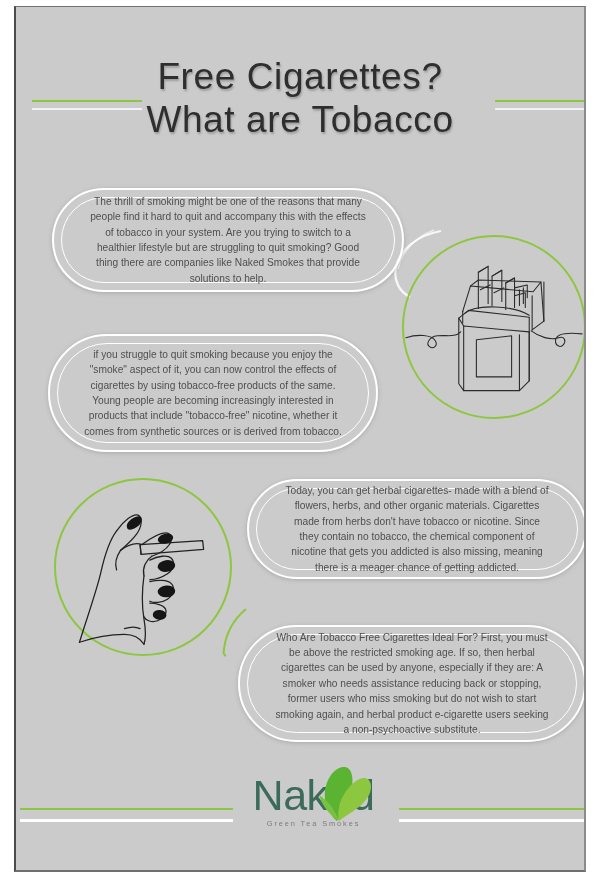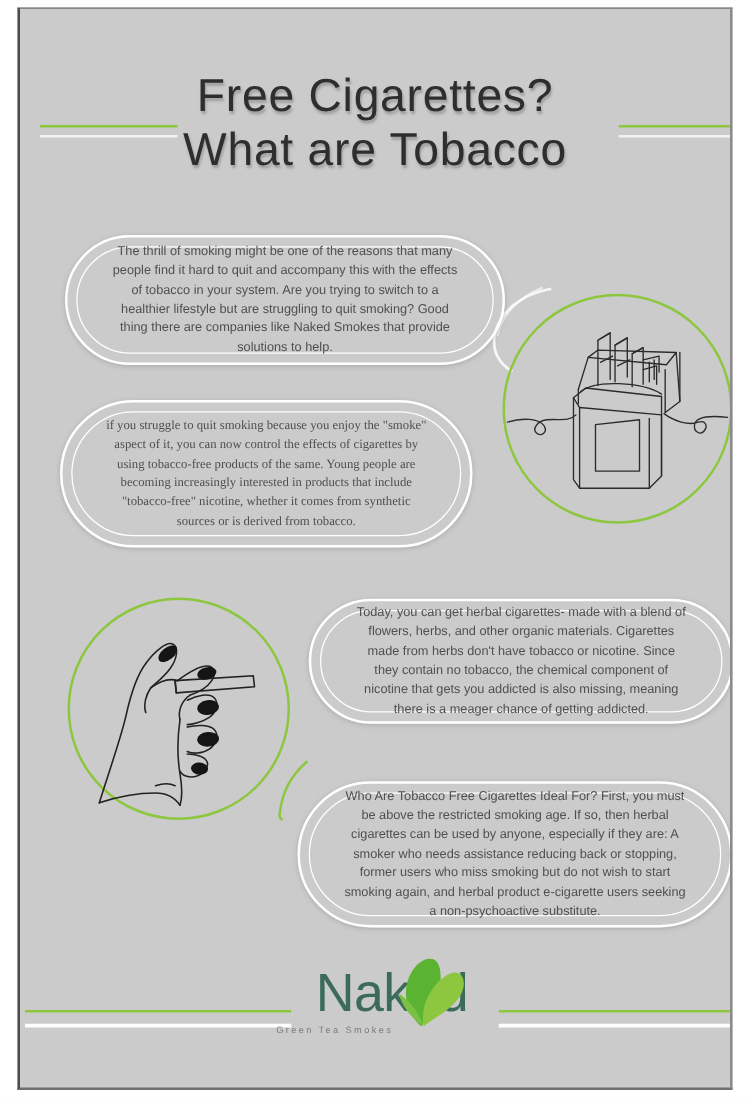--- a/index.html
+++ b/index.html
@@ -83,21 +83,21 @@
   }
   .pill-text {
     font-size: 10.2px;
     line-height: 15.4px;
     color: #4f4f4f;
     text-align: center;
     padding: 0 26px;
   }
 
   #pill-1 { left: 36px;  top: 181px; width: 352px; height: 104px; }
-  #pill-2 { left: 32px;  top: 313px; width: 330px; height: 118px; font-family: Liberation Serif, serif; }
+  #pill-2 { left: 32px;  top: 327px; width: 330px; height: 118px; }
   #pill-3 { left: 231px; top: 472px; width: 340px; height: 100px; }
   #pill-4 { left: 222px; top: 618px; width: 348px; height: 117px; }
 
   
   .circle-illo {
     position: absolute;
     border-radius: 50%;
     border: 2px solid #8dc63f;
     box-sizing: border-box;
   }
@@ -148,20 +148,21 @@
   #logo-wordmark .knockout { color: #ffffff; }
   #logo-leaf {
     position: absolute;
     left: 86px; top: -4px;
     width: 68px; height: 58px;
   }
   #logo-tagline {
     position: absolute;
     left: 0; top: 50px;
     width: 185px;
+    text-align: center;
     font-size: 7.4px;
     letter-spacing: 1.9px;
     color: #7b7b7b;
     white-space: nowrap;
   }
 </style>
 </head>
 <body>
 
 <div id="poster">

